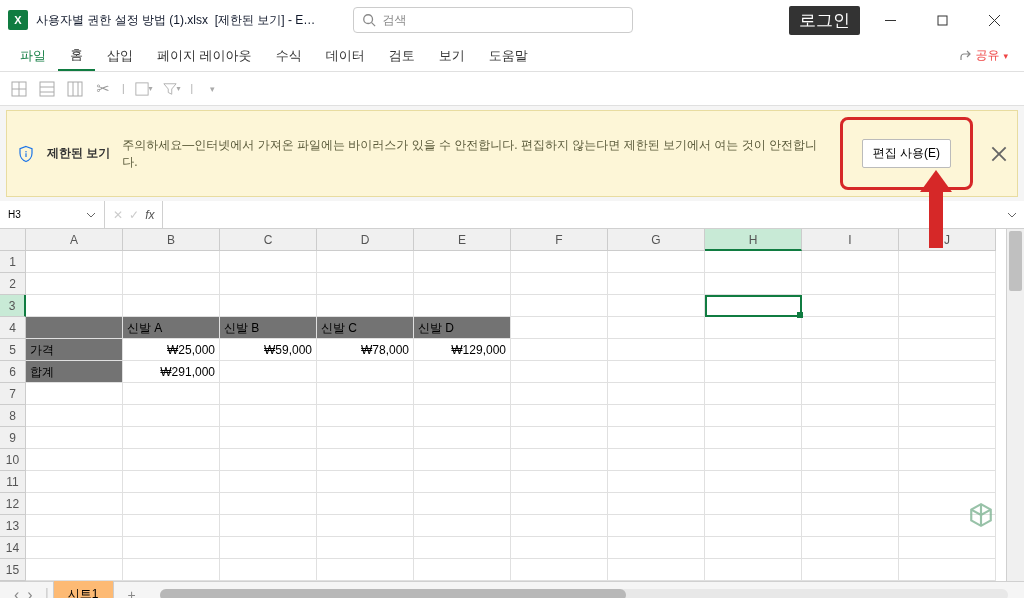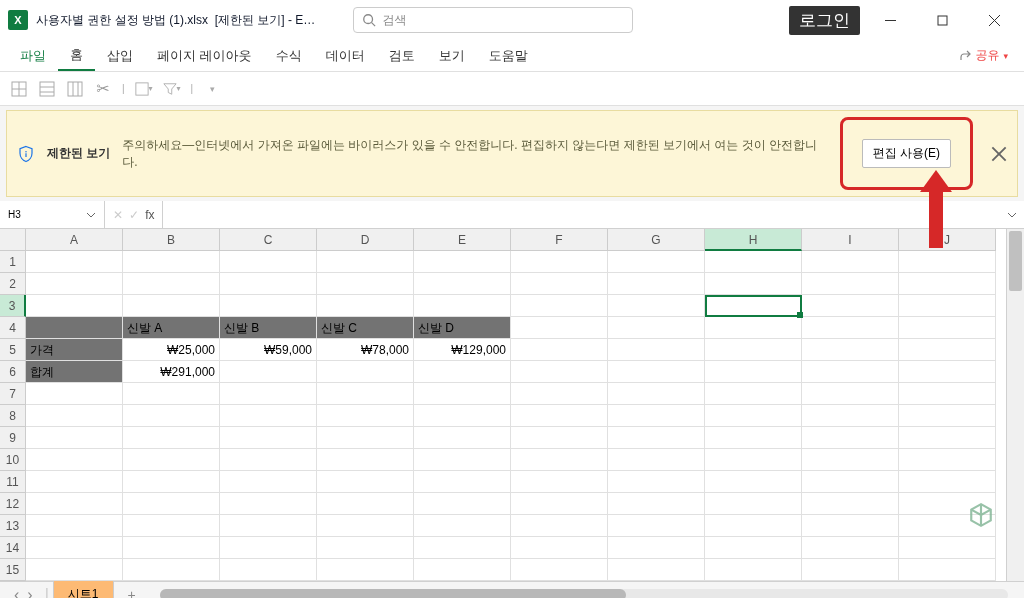--- a/index.html
+++ b/index.html
@@ -35,21 +35,21 @@
 .pv-msg { font-size:12px; color:#5a5a3a; flex:1; line-height:1.4; }
 .pv-button-wrap { border:3px solid #d62828; border-radius:8px; padding:19px; flex-shrink:0; }
 .pv-button { background:#fff; border:1px solid #bbb; padding:5px 10px; font-size:12px; border-radius:2px; }
 .pv-close { width:16px; height:16px; color:#666; flex-shrink:0; margin-left:6px; }
 
 
 .formula-row { height:28px; background:#fff; display:flex; align-items:center; border-bottom:1px solid #d0d0d0; }
 .name-box { width:105px; height:100%; border-right:1px solid #d0d0d0; display:flex; align-items:center; padding:0 8px; font-size:10px; justify-content:space-between;text-align:center; }
 .name-box svg { width:10px; height:10px; color:#666; }
 .fx-area { display:flex; align-items:center; padding:0 8px; gap:6px; font-size:12px; color:#999; height:100%; border-right:1px solid #d0d0d0; }
-.fx-label { color:#555; }
+.fx-label { font-style:italic; color:#555; }
 .formula-input { flex:1; height:100%; padding:0 8px; }
 .formula-expand { width:24px; display:flex; align-items:center; justify-content:center; color:#666; }
 
 
 .grid-area { position:relative; background:#fff; height:352px; display:flex; }
 .corner { width:26px; height:22px; background:#f0f0f0; border-right:1px solid #ccc; border-bottom:1px solid #ccc; flex-shrink:0; }
 .col-headers { display:flex; height:22px; background:#f0f0f0; }
 .col-h { width:97px; border-right:1px solid #ccc; border-bottom:1px solid #ccc; text-align:center; font-size:12px; color:#555; line-height:22px; }
 .col-h.sel { background:#c8ead6; border-bottom:2px solid #107c41; }
 .row-headers { width:26px; background:#f0f0f0; flex-shrink:0; }

